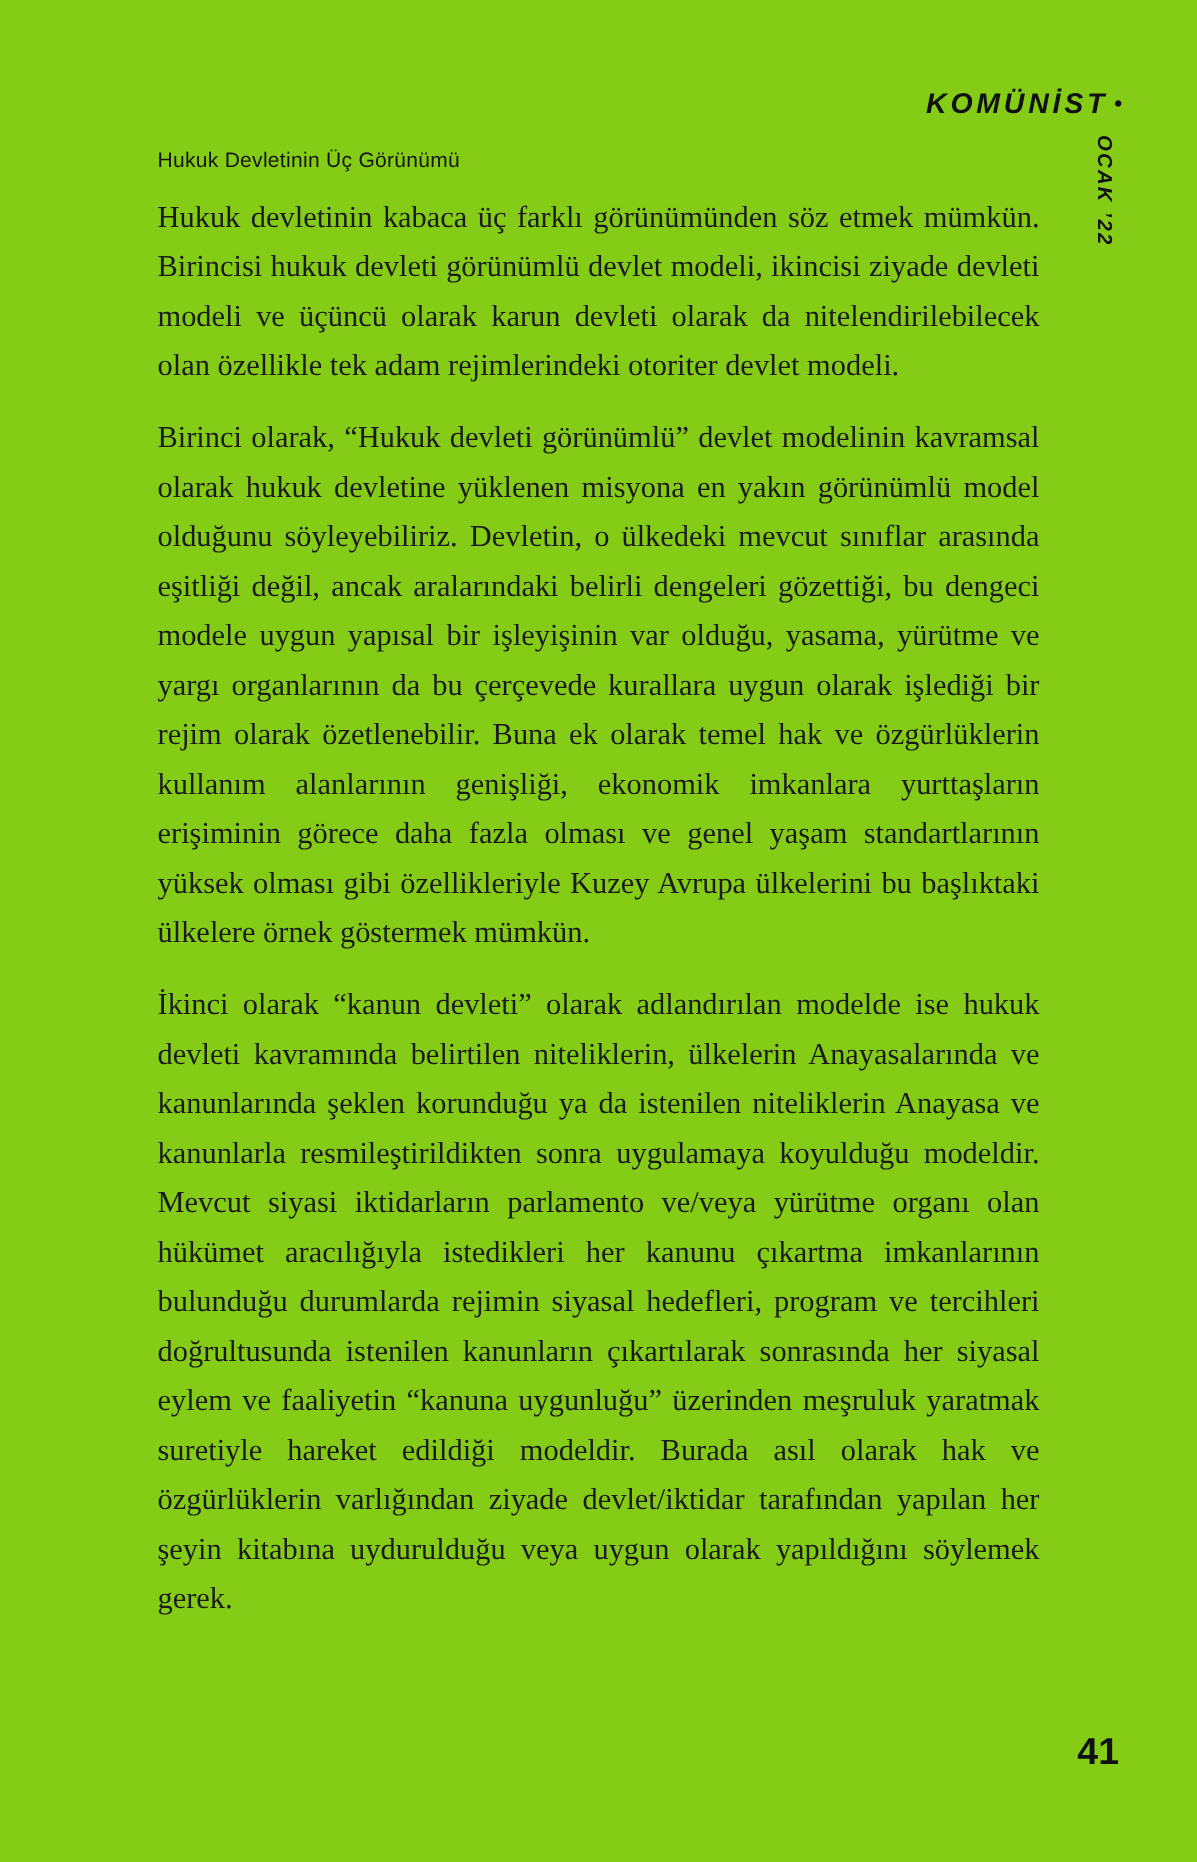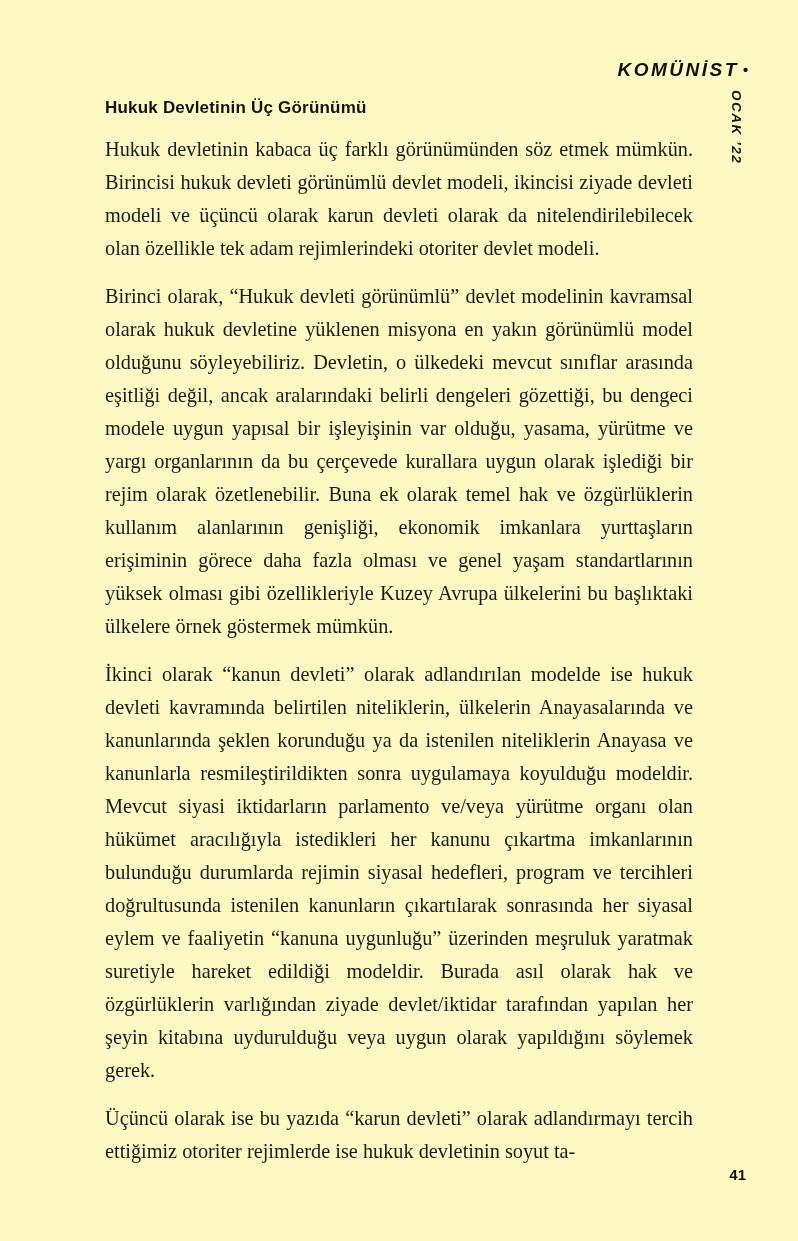--- a/index.html
+++ b/index.html
@@ -5,21 +5,21 @@
   html, body {
     margin: 0;
     padding: 0;
     background: #e8e8e8;
   }
   .page {
     position: relative;
     width: 798px;
     height: 1241px;
     margin: 0 auto;
-    background: #fef9c3;
+    background: #84cc16;
     color: #1b1b1b;
     font-family: "Liberation Serif", serif;
     overflow: hidden;
   }
   .masthead {
     position: absolute;
     top: 59px;
     right: 50px;
     font-family: "Liberation Sans", sans-serif;
     font-style: italic;
@@ -48,62 +48,61 @@
     color: #111111;
   }
   .content {
     position: absolute;
     left: 105px;
     top: 98px;
     width: 588px;
   }
   .article-title {
     font-family: "Liberation Sans", sans-serif;
-    font-weight: bold;
-    font-size: 17px;
+    font-weight: normal;
+    font-size: 14px;
     letter-spacing: 0.2px;
     color: #141414;
     margin: 0 0 15px 0;
   }
   .article-body p {
     font-size: 20.3px;
     line-height: 33px;
     text-align: justify;
     margin: 0 0 15px 0;
     color: #1b1b1b;
   }
   .article-body p:last-child {
     margin-bottom: 0;
   }
   .page-number {
     position: absolute;
     right: 52px;
     bottom: 58px;
     font-family: "Liberation Sans", sans-serif;
     font-weight: bold;
-    font-size: 15px;
+    font-size: 25px;
     color: #111111;
   }
 </style>
 </head>
 <body>
 
 <div class="page">
 
   <div class="masthead">
     <span>KOMÜNİST</span><span class="bullet">•</span>
   </div>
 
   <div class="issue">OCAK ’22</div>
 
   <div class="content">
     <h1 class="article-title">Hukuk Devletinin Üç Görünümü</h1>
     <div class="article-body">
       <p>Hukuk devletinin kabaca üç farklı görünümünden söz etmek mümkün. Birincisi hukuk devleti görünümlü devlet modeli, ikincisi ziyade devleti modeli ve üçüncü olarak karun devleti olarak da nitelendirilebilecek olan özellikle tek adam rejimlerindeki otoriter devlet modeli.</p>
       <p>Birinci olarak, “Hukuk devleti görünümlü” devlet modelinin kavramsal olarak hukuk devletine yüklenen misyona en yakın görünümlü model olduğunu söyleyebiliriz. Devletin, o ülkedeki mevcut sınıflar arasında eşitliği değil, ancak aralarındaki belirli dengeleri gözettiği, bu dengeci modele uygun yapısal bir işleyişinin var olduğu, yasama, yürütme ve yargı organlarının da bu çerçevede kurallara uygun olarak işlediği bir rejim olarak özetlenebilir. Buna ek olarak temel hak ve özgürlüklerin kullanım alanlarının genişliği, ekonomik imkanlara yurttaşların erişiminin görece daha fazla olması ve genel yaşam standartlarının yüksek olması gibi özellikleriyle Kuzey Avrupa ülkelerini bu başlıktaki ülkelere örnek göstermek mümkün.</p>
       <p>İkinci olarak “kanun devleti” olarak adlandırılan modelde ise hukuk devleti kavramında belirtilen niteliklerin, ülkelerin Anayasalarında ve kanunlarında şeklen korunduğu ya da istenilen niteliklerin Anayasa ve kanunlarla resmileştirildikten sonra uygulamaya koyulduğu modeldir. Mevcut siyasi iktidarların parlamento ve/veya yürütme organı olan hükümet aracılığıyla istedikleri her kanunu çıkartma imkanlarının bulunduğu durumlarda rejimin siyasal hedefleri, program ve tercihleri doğrultusunda istenilen kanunların çıkartılarak sonrasında her siyasal eylem ve faaliyetin “kanuna uygunluğu” üzerinden meşruluk yaratmak suretiyle hareket edildiği modeldir. Burada asıl olarak hak ve özgürlüklerin varlığından ziyade devlet/iktidar tarafından yapılan her şeyin kitabına uydurulduğu veya uygun olarak yapıldığını söylemek gerek.</p>
-      <p>Üçüncü olarak ise bu yazıda “karun devleti” olarak adlandırmayı tercih ettiğimiz otoriter rejimlerde ise hukuk devletinin soyut ta-</p>
     </div>
   </div>
 
   <div class="page-number">41</div>
 
 </div>
 
 </body></html>

